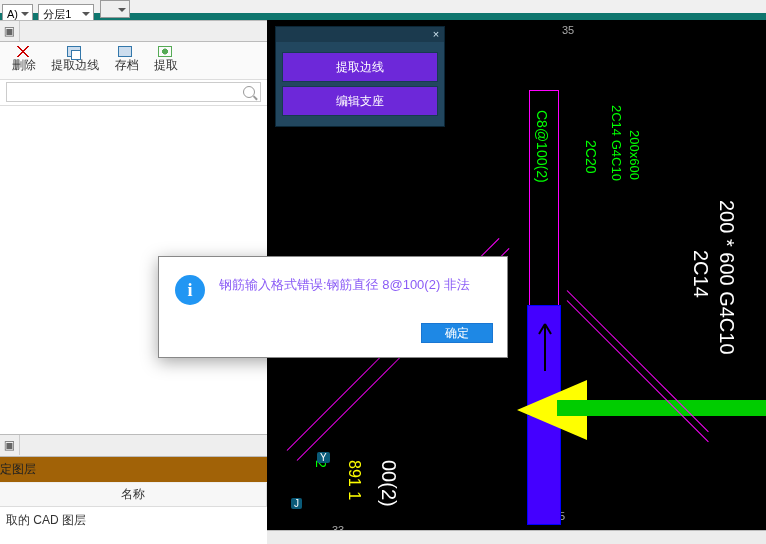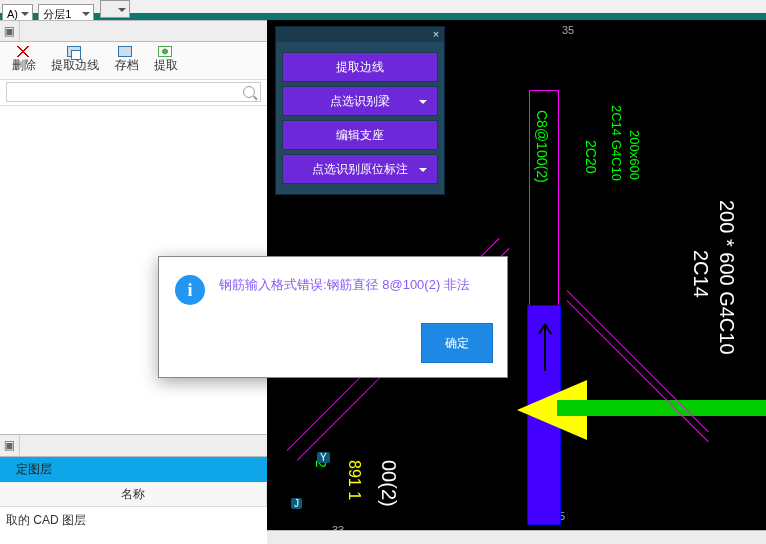--- a/index.html
+++ b/index.html
@@ -32,21 +32,21 @@
 .search-row{height:26px;padding:2px 6px;border-bottom:1px solid #ddd;position:relative;}
 .search-row input{width:100%;height:20px;border:1px solid #ccc;padding:0 22px 0 4px;font-size:12px;}
 .search-row .mag{position:absolute;right:12px;top:6px;width:12px;height:12px;border:1.5px solid #999;border-radius:50%;}
 .search-row .mag::after{content:"";position:absolute;width:5px;height:1.5px;background:#999;transform:rotate(45deg);right:-4px;bottom:-1px;}
 
 .big-blank{height:328px;background:#fff;}
 
 .layers{border-top:1px solid #bbb;}
 .layers .panel-hdr{border-top:none;}
 .lay-body{padding:0;}
-.lay-title{padding:4px 16px;font-size:12px;color:#222;border-bottom:1px solid #eee;background:#0ea5e9;}
+.lay-title{padding:4px 0;font-size:12px;color:#222;border-bottom:1px solid #eee;background:#a16207;}
 .lay-thead{display:flex;border-bottom:1px solid #ddd;background:#f7f7f7;justify-content:flex-end;}
 .lay-th{flex:1;padding:3px 6px;font-size:12px;text-align:center;color:#333;border-right:1px solid #ddd;}
 .lay-row{padding:5px 6px;font-size:12px;color:#333;}
 
 
 .canvas{position:absolute;left:267px;top:20px;width:499px;height:524px;background:#000;overflow:hidden;}
 
 .v-text{position:absolute;color:#0f0;font-size:16px;writing-mode:vertical-rl;text-orientation:mixed;}
 .v-text.yellow{color:#ff0;}
 .v-rect{position:absolute;border:1px solid;}
@@ -65,21 +65,21 @@
 
 .dlg-mask{position:absolute;left:158px;top:256px;width:350px;background:#fff;border:1px solid #888;box-shadow:0 4px 16px rgba(0,0,0,.35);}
 .dlg-title{height:32px;background:#1e88e5;color:#fff;font-size:13px;line-height:32px;padding:0 10px;position:relative;}
 .dlg-title .x{position:absolute;right:8px;top:8px;width:16px;height:16px;cursor:pointer;}
 .dlg-title .x::before,.dlg-title .x::after{content:"";position:absolute;left:7px;top:1px;width:1.5px;height:14px;background:#fff;}
 .dlg-title .x::before{transform:rotate(45deg);} .dlg-title .x::after{transform:rotate(-45deg);}
 .dlg-body{padding:18px 16px 10px;display:flex;}
 .dlg-icon{width:30px;height:30px;border-radius:50%;background:#2196f3;color:#fff;font-weight:bold;font-size:18px;font-family:Georgia,serif;display:flex;align-items:center;justify-content:center;flex:none;margin-right:14px;}
 .dlg-msg{font-size:13px;color:#8b5cf6;line-height:1.6;}
 .dlg-foot{padding:8px 14px 14px;text-align:right;border-top:0;}
-.dlg-ok{min-width:72px;height:40px;background:#1e88e5;border:1px solid #1976d2;color:#fff;font-size:12px;cursor:pointer;}
+.dlg-ok{min-width:72px;height:20px;background:#1e88e5;border:1px solid #1976d2;color:#fff;font-size:12px;cursor:pointer;}
 
 
 .canvas-tabbar{position:absolute;left:0;right:0;bottom:0;height:14px;background:#ececec;border-top:1px solid #bbb;}
 
 </style>
 </head>
 <body>
 
 <div class="top-strip">
   <span class="dd a">A)</span>
@@ -164,23 +164,21 @@
 
   <div class="canvas-tabbar"></div>
 </div>
 
 <div class="float-menu">
   <div class="fm-titlebar">
     <span class="fm-close">×</span>
   </div>
   <div class="fm-body">
     <div class="fm-btn">提取边线</div>
-    <div class="fm-btn caret">点选识别梁</div>
     <div class="fm-btn">编辑支座</div>
-    <div class="fm-btn caret">点选识别原位标注</div>
   </div>
 </div>
 
 <div class="dlg-mask">
   <div class="dlg-body">
     <div class="dlg-icon">i</div>
     <div class="dlg-msg">钢筋输入格式错误:钢筋直径 8@100(2) 非法</div>
   </div>
   <div class="dlg-foot">
     <button class="dlg-ok">确定</button>

